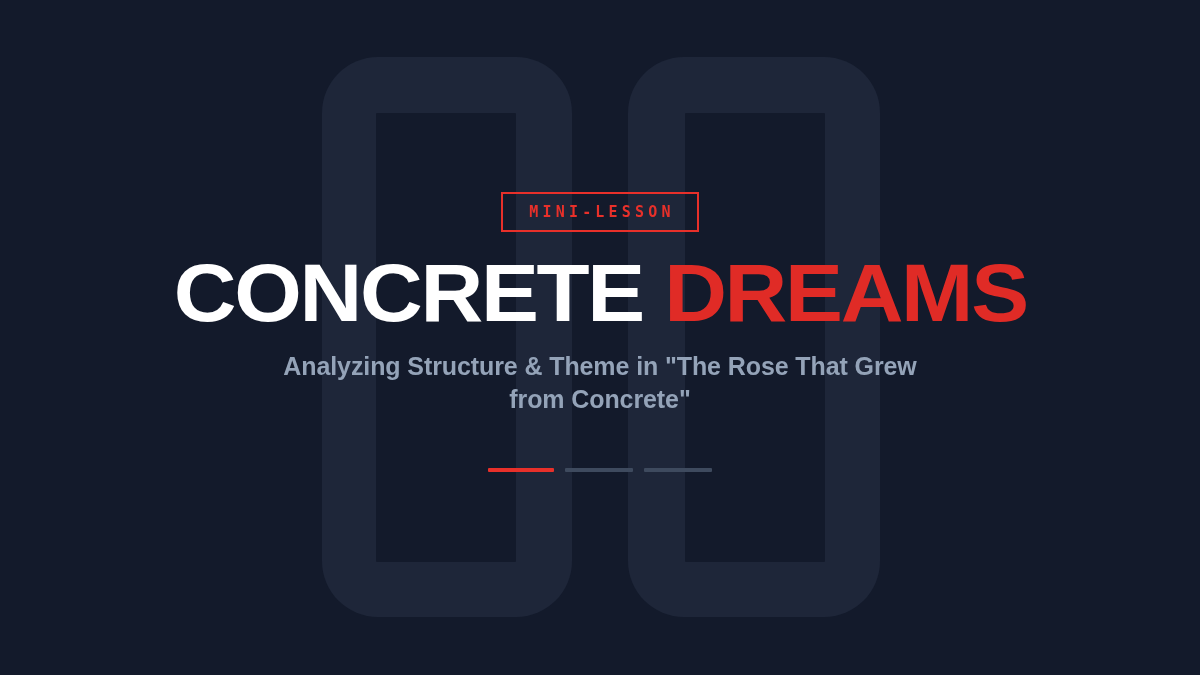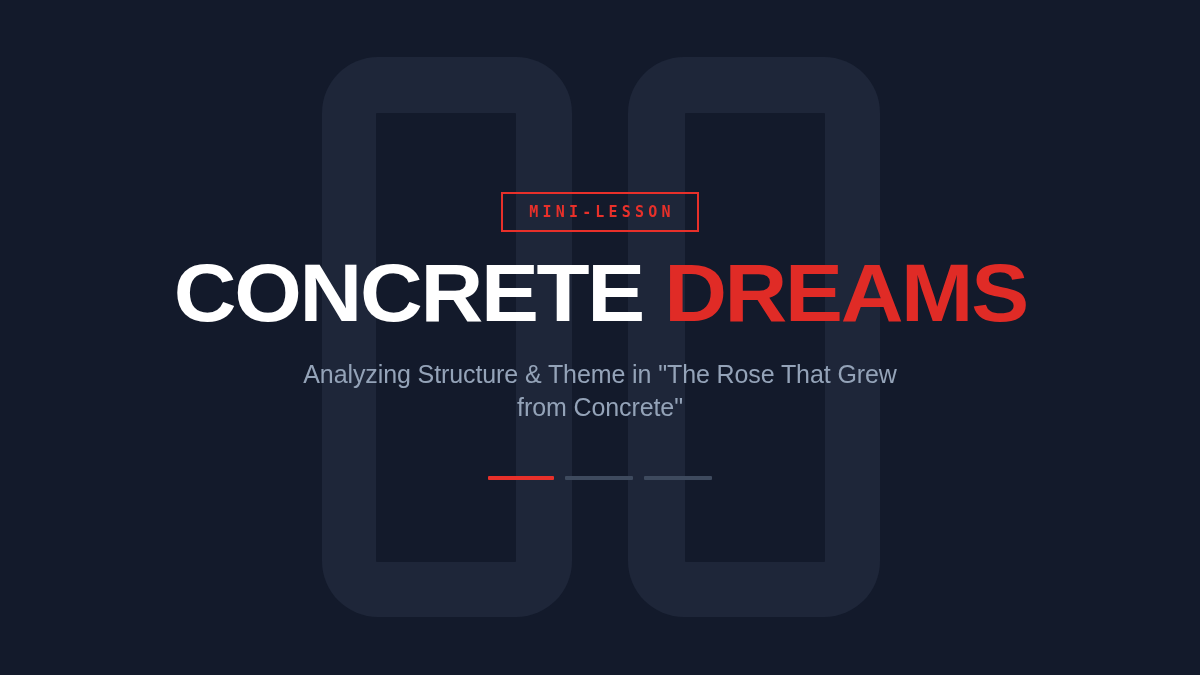--- a/index.html
+++ b/index.html
@@ -87,26 +87,26 @@
     text-align: center;
     transform: scaleX(1.06);
     transform-origin: center center;
   }
   .title .word-a { color: #FFFFFF; }
   .title .word-b { color: #E02B26; }
   .title .sp { display: inline-block; width: 20px; }
 
   
   .subtitle {
-    margin-top: 26px;
+    margin-top: 18px;
     width: 640px;
     text-align: center;
     color: #94A3B8;
     font-family: "Liberation Sans", sans-serif;
-    font-weight: 400;
+    font-weight: 700;
     font-size: 25px;
     line-height: 1.32;
     letter-spacing: -0.1px;
   }
 
   
   .dashes {
     margin-top: 52px;
     display: flex;
     align-items: center;

